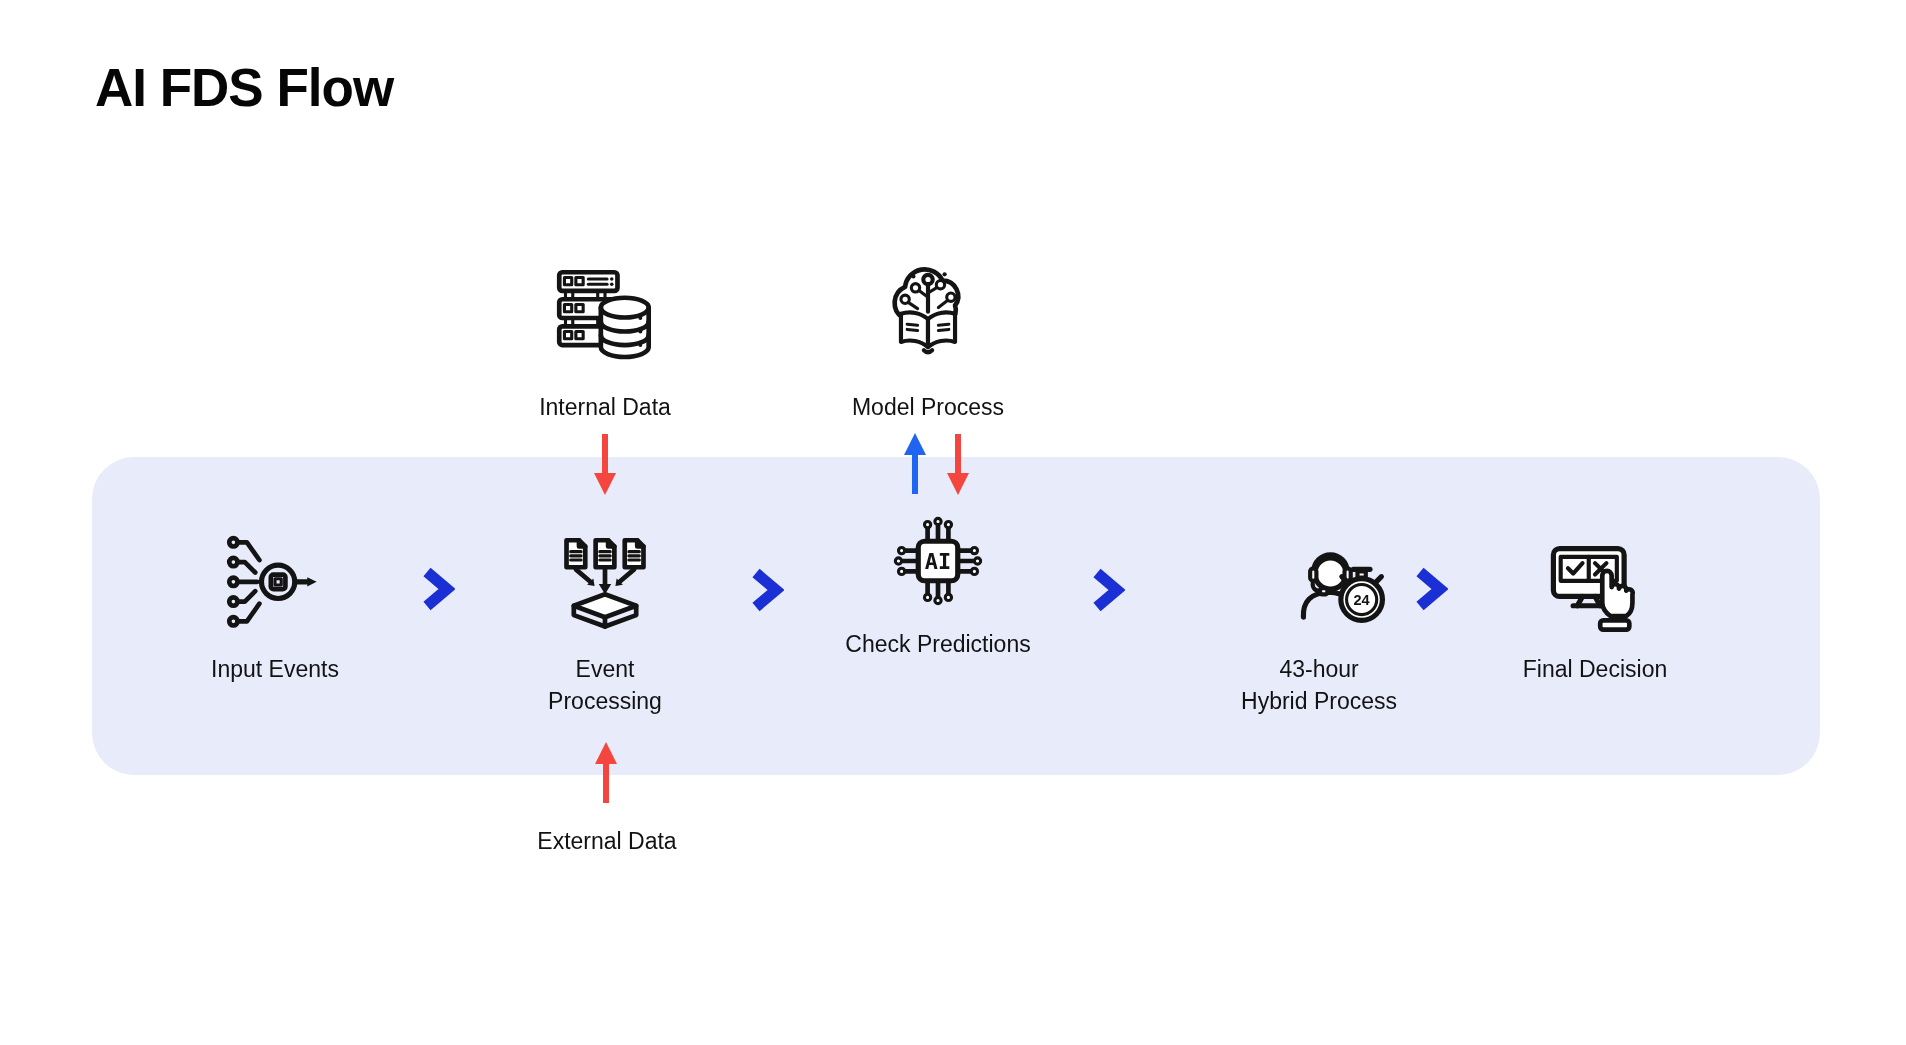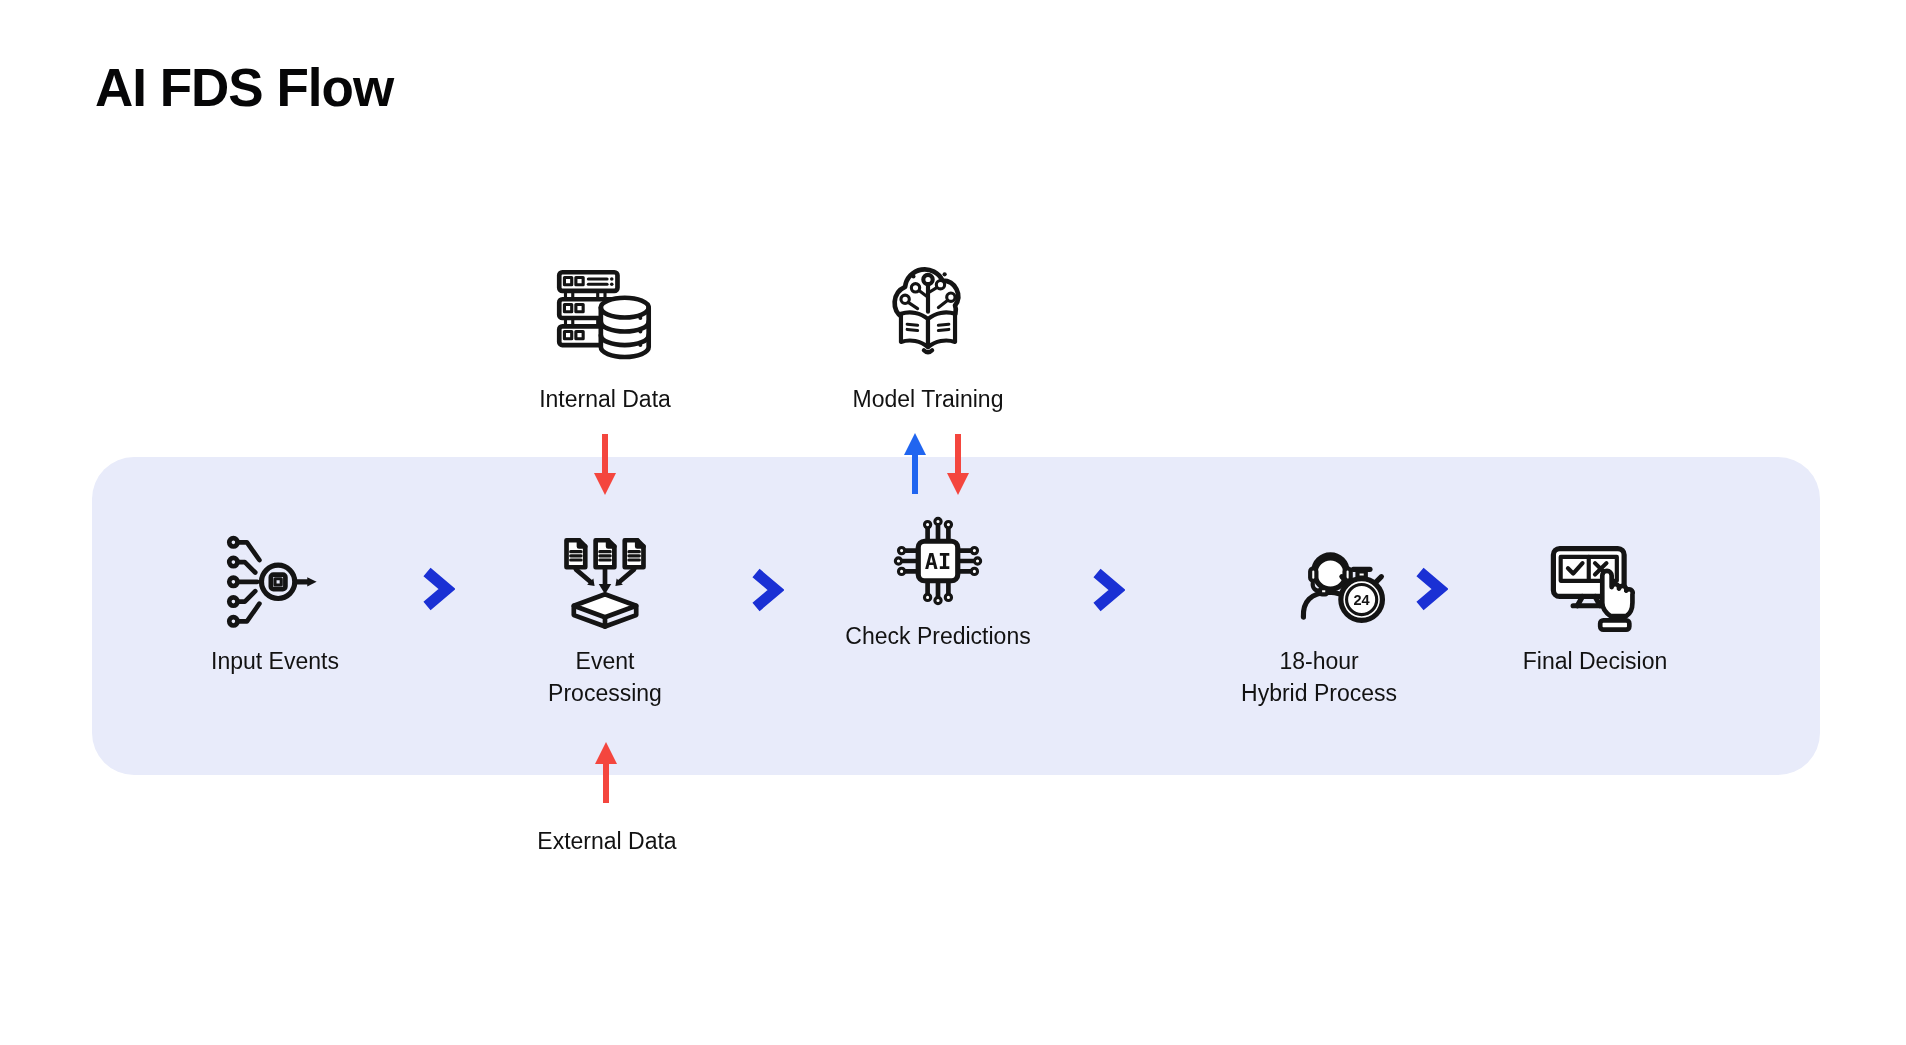--- a/index.html
+++ b/index.html
@@ -22,21 +22,21 @@
     left:95px;top:153px;
     font-size:28px;font-weight:700;
     color:#1a30d4;line-height:1.2;
   }
   
   .band{
     left:92px;top:457px;width:1728px;height:318px;
     background:#e8ebfa;border-radius:42px;
   }
   
-  .node{width:260px;display:flex;flex-direction:column;align-items:center;}
+  .node{width:260px;display:flex;flex-direction:column;align-items:center;gap:8px;}
   .node .iconwrap{height:112px;display:flex;align-items:center;justify-content:center;}
   .node .label{
     margin-top:4px;text-align:center;
     font-size:23px;font-weight:500;color:#121212;
     line-height:1.38;white-space:pre-line;
   }
   .aux .iconwrap{height:108px;}
   .aux .label{margin-top:12px;}
   
   svg.icon{width:104px;height:104px;display:block;}
@@ -199,21 +199,21 @@
           <line class="sw5" x1="58" y1="34" x2="74" y2="34"></line>
           <rect class="wf sw4" x="62" y="36" width="8" height="6"></rect>
           <line class="sw5" x1="52" y1="46" x2="47" y2="41"></line>
           <line class="sw5" x1="80" y1="46" x2="85" y2="41"></line>
           <circle class="wf sw5" cx="66" cy="63" r="20"></circle>
           <circle class="sw3" cx="66" cy="63" r="14.5"></circle>
         </g>
         <text class="t-24" x="66" y="68" text-anchor="middle">24</text>
       </svg>
     </div>
-    <div class="label">18-hour
+    <div class="label">43-hour
 Hybrid Process</div>
   </div>
 
   <div class="abs" style="left:1412px;top:565px;">
     <svg class="chev" viewBox="0 0 36 48">
         <polyline points="8,7 28,24 8,41"></polyline>
       </svg>
   </div>
 
   <div class="abs node" style="left:1465px;top:530px;">
@@ -288,21 +288,21 @@
           <path class="wf sw4" d="M24 46 c9 -3 19 -1 26 5 v27 c-7 -6 -17 -8 -26 -5 z"></path>
           <path class="wf sw4" d="M76 46 c-9 -3 -19 -1 -26 5 v27 c7 -6 17 -8 26 -5 z"></path>
           <path class="sw3" d="M30 56 l10 1 M30 61 l10 1"></path>
           <path class="sw3" d="M60 57 l10 -1 M60 62 l10 -1"></path>
           <path class="sw4" d="M46 81 q4 4 8 0"></path>
         </g>
         <circle class="dot" cx="36" cy="10" r="2"></circle>
           <circle class="dot" cx="66" cy="8" r="2"></circle>
       </svg>
     </div>
-    <div class="label">Model Training</div>
+    <div class="label">Model Process</div>
   </div>
 
   <div class="abs node aux" style="left:477px;top:814px;">
     <div class="label">External Data</div>
   </div>
 
   <div class="abs" style="left:592px;top:431px;">
     <svg class="varrow" viewBox="0 0 26 66">
       <line class="ar-red" x1="13" y1="3" x2="13" y2="44" stroke-width="6"></line>
       <polygon class="ar-red-f" points="2,42 24,42 13,64"></polygon>

